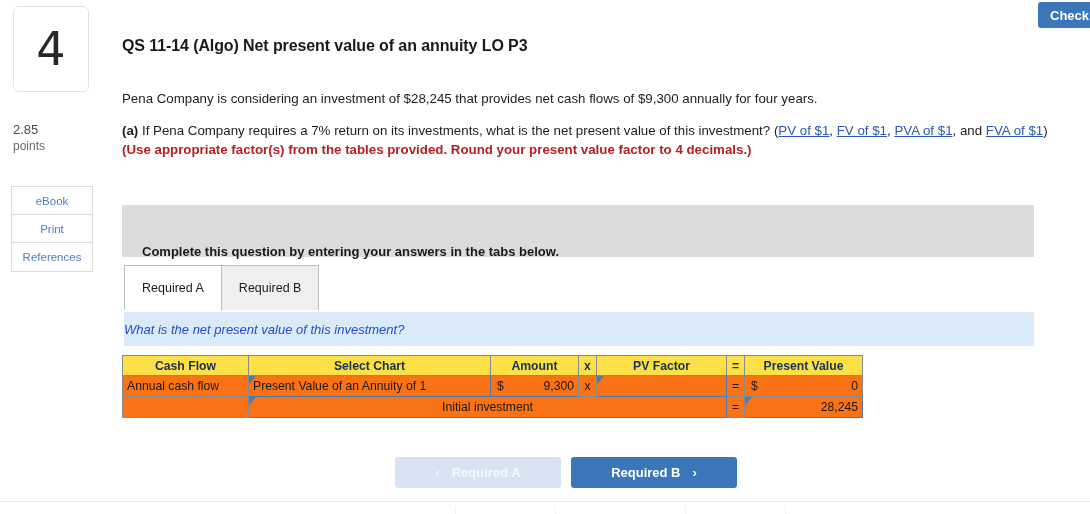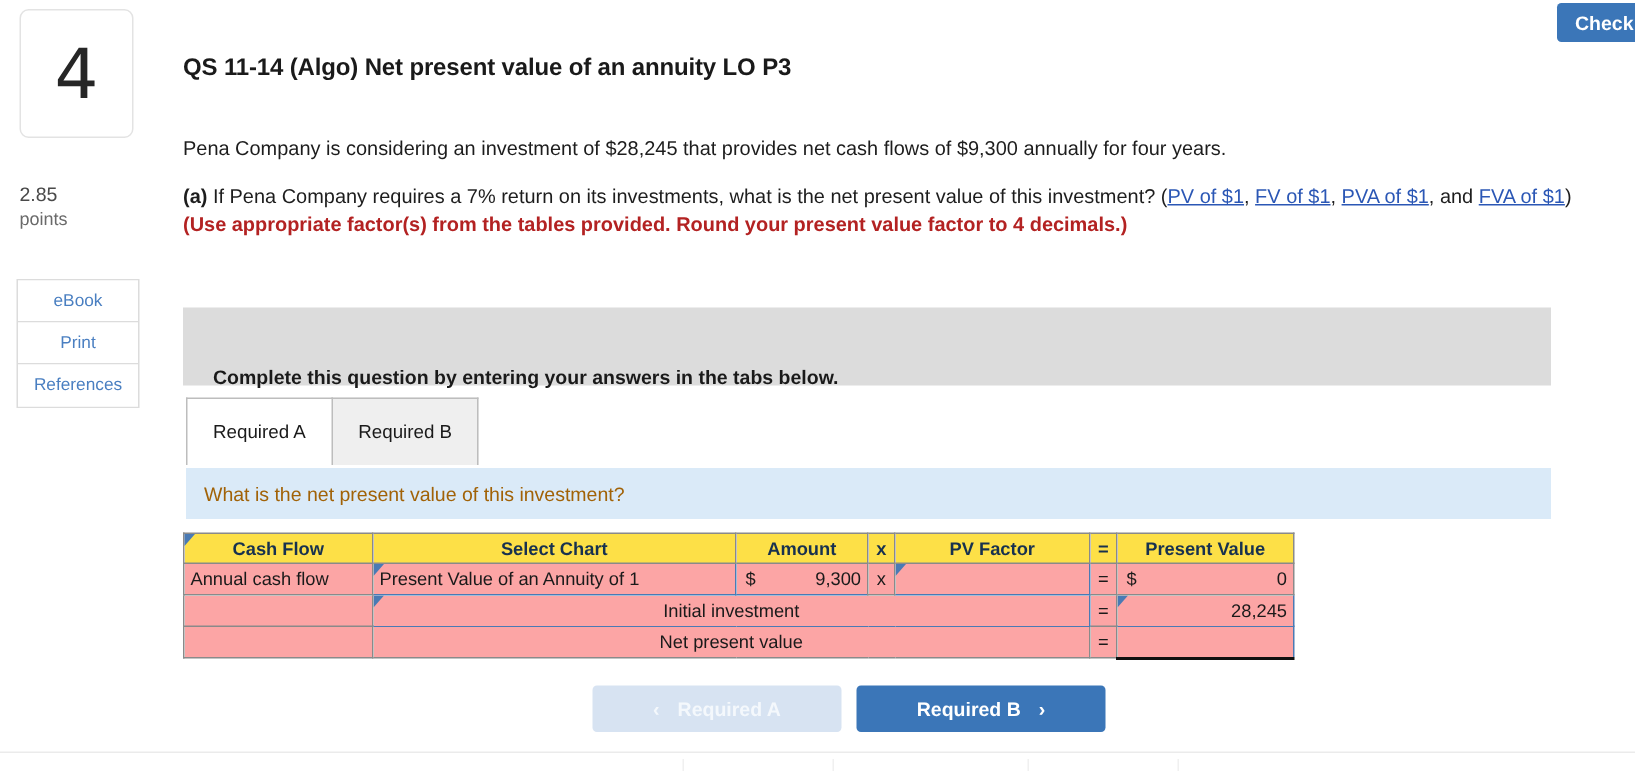--- a/index.html
+++ b/index.html
@@ -169,40 +169,41 @@
   .q-strip {
     position: absolute;
     left: 2px; top: 312px;
     width: 910px;
     height: 34px;
     background: #daeaf8;
     display: flex;
     align-items: center;
   }
   .q-strip span {
-    margin-left: 12px;
+    margin-left: 0;
     font-size: 13px;
-    color: #a16207;
+    color: #1d4ed8;
+    font-style: italic;
   }
 
   
   .sheet {
     position: absolute;
     left: 122px; top: 355px;
     border-collapse: collapse;
     font-size: 12.2px;
     color: #1a1a1a;
     table-layout: fixed;
   }
   .sheet td, .sheet th {
     border: 1px solid #8a8a8a;
     height: 21px;
     padding: 0 4px;
     font-weight: normal;
-    background: #fca5a5;
+    background: #f97316;
     white-space: nowrap;
     overflow: hidden;
   }
   .sheet th {
     background: #fde047;
     text-align: center;
     font-weight: bold;
     color: #17314f;
     height: 20px;
   }
@@ -388,26 +389,20 @@
             <span>0</span>
           </div>
         </td>
       </tr>
       <tr>
         <td class="c-left"></td>
         <td class="c-center inp mark" colspan="4">Initial investment</td>
         <td class="c-center">=</td>
         <td class="c-right inp mark">28,245</td>
       </tr>
-      <tr>
-        <td class="c-left"></td>
-        <td class="c-center" colspan="4">Net present value</td>
-        <td class="c-center">=</td>
-        <td class="c-right inp-yellow mark"></td>
-      </tr>
     </tbody>
   </table>
 
   <div class="navbtns">
     <button class="nav-prev">
       <span class="chev">‹</span>
       <span>Required A</span>
     </button>
     <button class="nav-next">
       <span>Required B</span>

